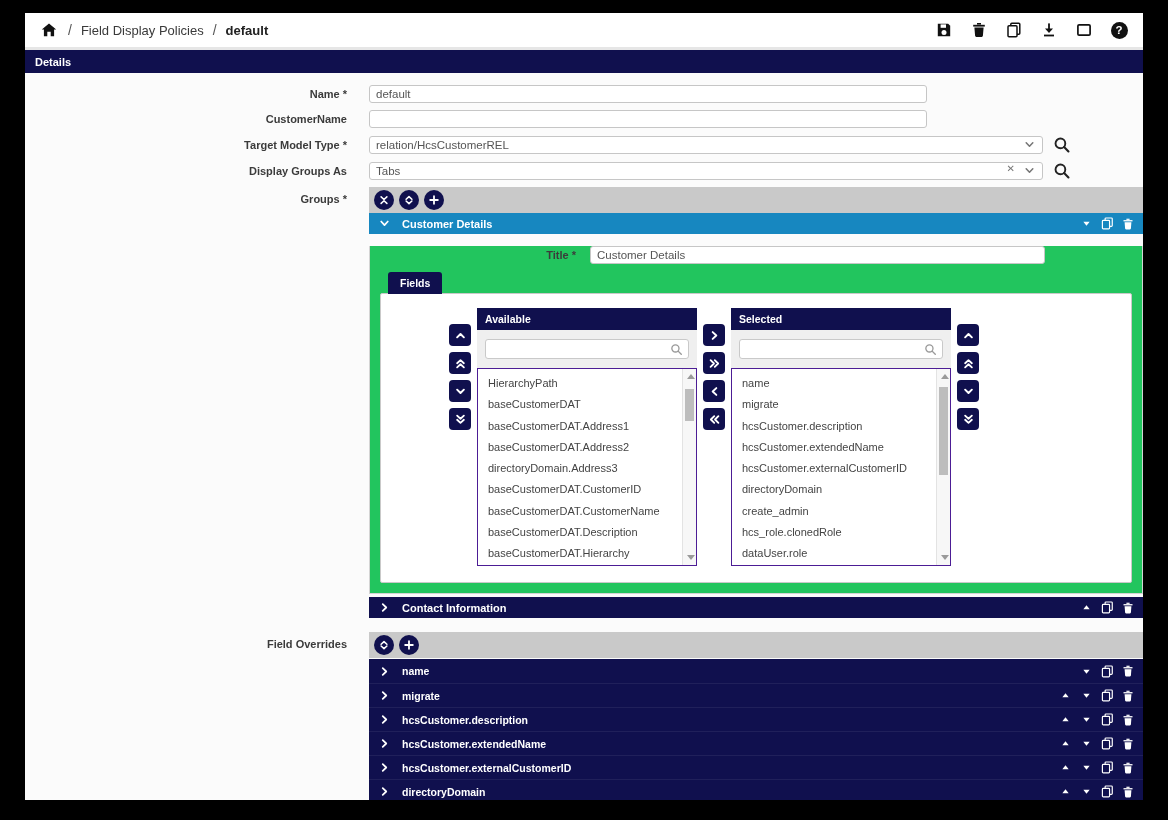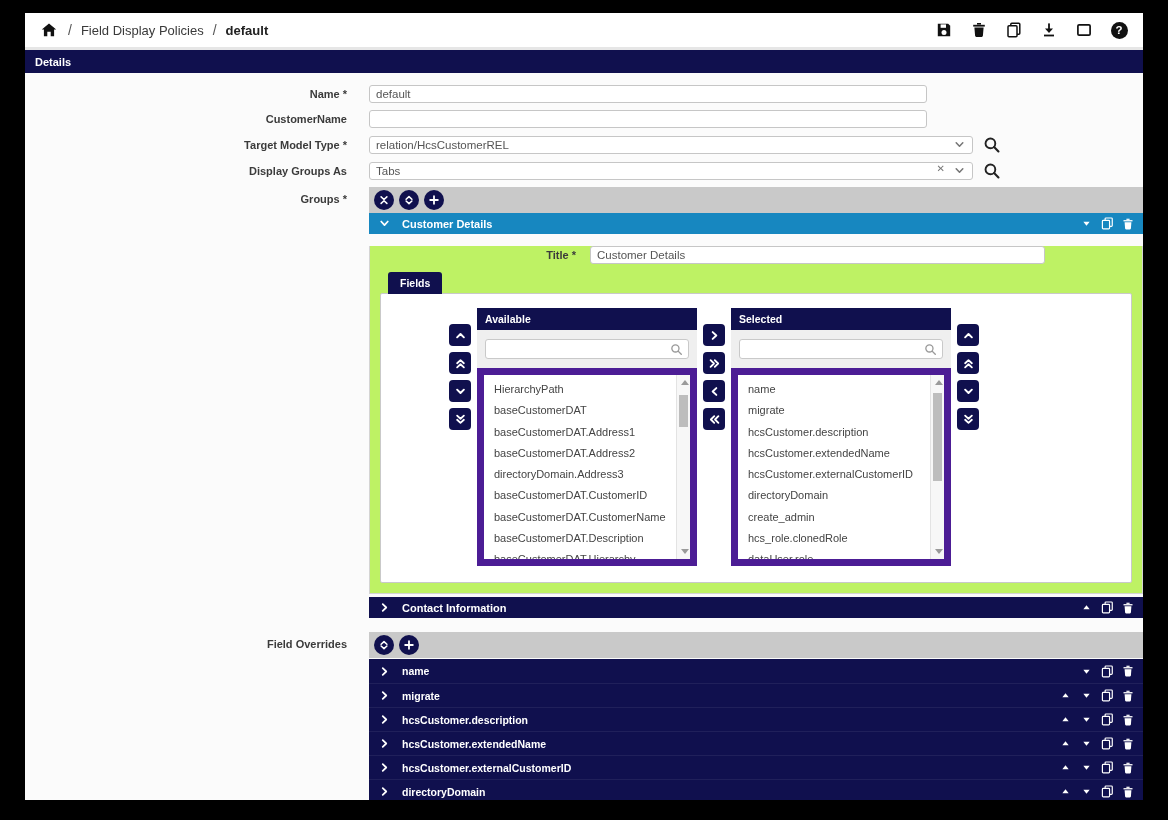--- a/index.html
+++ b/index.html
@@ -22,59 +22,59 @@
   
   .details-bar { height:23px; background:#10104e; color:#fff; display:flex; align-items:center; padding:0 10px; font-size:11px; font-weight:bold; }
 
   
   .content { padding-top:12px; }
   .frow { display:flex; align-items:center; margin-bottom:7px; }
   .frow.top { align-items:flex-start; }
   .flabel { width:312px; text-align:right; padding-right:22px; font-size:11px; font-weight:bold; color:#3b3b3b; flex:none;margin-left:32px; }
   .frow.top .flabel { padding-top:6px; }
   .tinput { width:558px; height:18px; border:1px solid #c6c6c6; border-radius:3px; font-family:inherit; font-size:11.5px; color:#555; padding:0 6px; background:#fff; outline:none; }
-  .selwrap { position:relative; width:604px; }
+  .selwrap { position:relative; width:674px; }
   .selwrap .tinput { width:100%; padding-right:46px; }
   .sel-chev { position:absolute; right:8px; top:4px; width:11px; height:11px; }
   .sel-x { position:absolute; right:28px; top:2px; font-size:10px; color:#777; cursor:pointer; }
   .mag-btn { margin-left:10px; width:18px; height:18px; cursor:pointer; }
 
   
   .gcol { width:779px; }
   .gray-toolbar { height:26px; background:#c9c9c9; display:flex; align-items:center; gap:5px; padding:0 5px; }
   .circ { width:20px; height:20px; border-radius:50%; background:#10104e; display:flex; align-items:center; justify-content:center; cursor:pointer; flex:none; }
 
   
   .ghead { height:21px; display:flex; align-items:center; color:#fff; padding:0 8px 0 10px; cursor:pointer; }
   .ghead.teal { background:#1787c0; }
   .ghead.navy { background:#10104e; }
   .ghead .glabel { font-size:11px; font-weight:bold; margin-left:12px; }
   .row-icons { margin-left:auto; display:flex; align-items:center; gap:7px; }
   .mini-btn { width:14px; height:14px; display:flex; align-items:center; justify-content:center; cursor:pointer; }
 
-  .gbody { background:#bef264; border:1px solid #d4d4d4; border-top:none; }
+  .gbody { background:#22c55e; border:1px solid #d4d4d4; border-top:none; }
   .title-row { display:flex; align-items:center; margin-top:12px; }
   .title-label { width:220px; text-align:right; padding-right:14px; font-size:11px; font-weight:bold; color:#3b3b3b; flex:none; }
   .title-input { width:455px; height:18px; border:1px solid #c6c6c6; border-radius:3px; font-family:inherit; font-size:11.5px; color:#555; padding:0 6px; outline:none; }
 
   .fields-tab { display:inline-block; margin:8px 0 0 18px; background:#10104e; color:#fff; font-size:10.5px; font-weight:bold; padding:5px 12px 5px 12px; border-radius:3px 3px 0 0; position:relative; z-index:2; cursor:pointer; }
   .fields-panel { margin:-1px 10px 10px 10px; height:290px; border:1px solid #c9c9c9; border-radius:2px; background:#fff; overflow:hidden; }
 
   .dl-wrap { display:flex; gap:6px; margin:14px 0 0 68px; }
   .btn-col { width:22px; display:flex; flex-direction:column; gap:6px; margin-top:16px; flex:none; }
   .sqb { width:22px; height:22px; background:#10104e; border-radius:4px; display:flex; align-items:center; justify-content:center; cursor:pointer; }
 
   .list-col { width:220px; flex:none; }
   .list-header { height:22px; background:#10104e; color:#fff; font-size:10.5px; font-weight:bold; display:flex; align-items:center; padding:0 8px; }
   .search-strip { background:#efefef; padding:9px 8px; }
   .search-box { position:relative; height:20px; background:#fff; border:1px solid #c9c9c9; border-radius:3px; }
   .search-box input { width:100%; height:100%; border:none; outline:none; background:transparent; font-family:inherit; font-size:11px; color:#444; padding:0 22px 0 6px; }
   .search-mag { position:absolute; right:5px; top:3px; width:13px; height:13px; }
 
-  .listbox { position:relative; height:198px; background:#fff; border:7px solid #4c1d95; overflow:hidden; padding-top:4px; }
+  .listbox { position:relative; height:198px; background:#fff; border:1px solid #4c1d95; overflow:hidden; padding-top:4px; }
   .li { line-height:21.3px; font-size:11px; color:#444; padding:0 18px 0 10px; white-space:nowrap; cursor:pointer; }
   .vscroll { position:absolute; right:0; top:0; bottom:0; width:14px; background:#f7f7f7; border-left:1px solid #e3e3e3; }
   .arr { position:absolute; left:3.5px; width:0; height:0; }
   .arr.up { top:5px; border-left:4px solid transparent; border-right:4px solid transparent; border-bottom:5px solid #9a9a9a; }
   .arr.down { bottom:5px; border-left:4px solid transparent; border-right:4px solid transparent; border-top:5px solid #9a9a9a; }
   .thumb { position:absolute; left:2px; width:9px; background:#bdbdbd; }
 
   .contact-row { margin-top:3px; }
 
   

